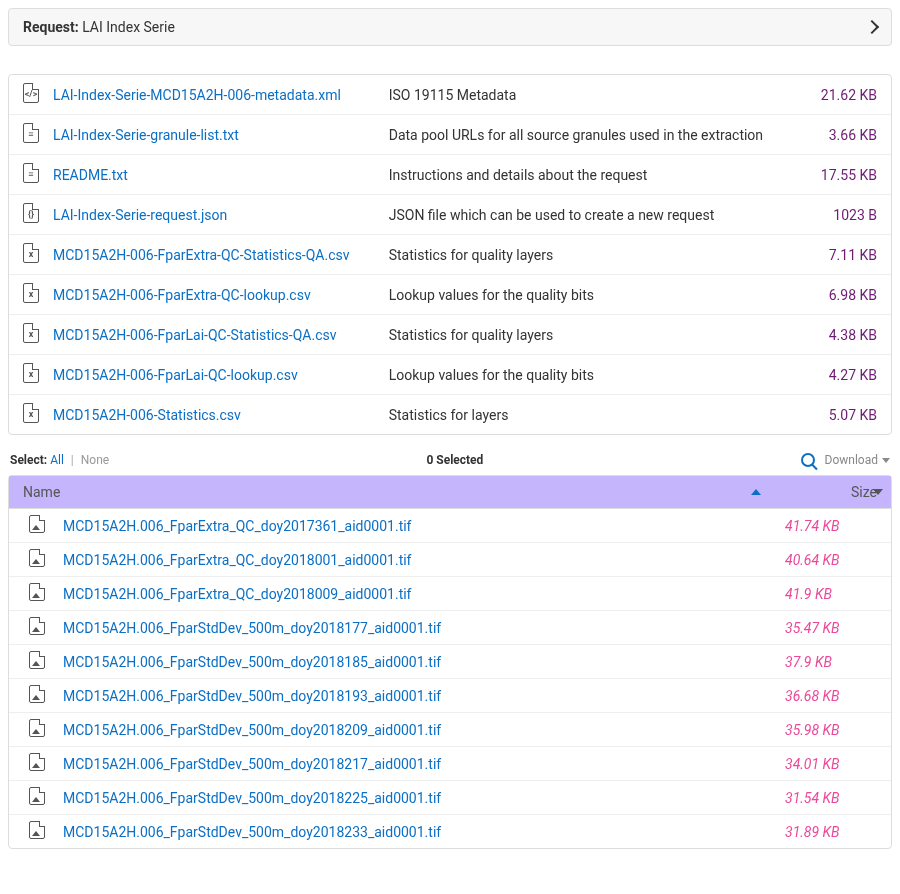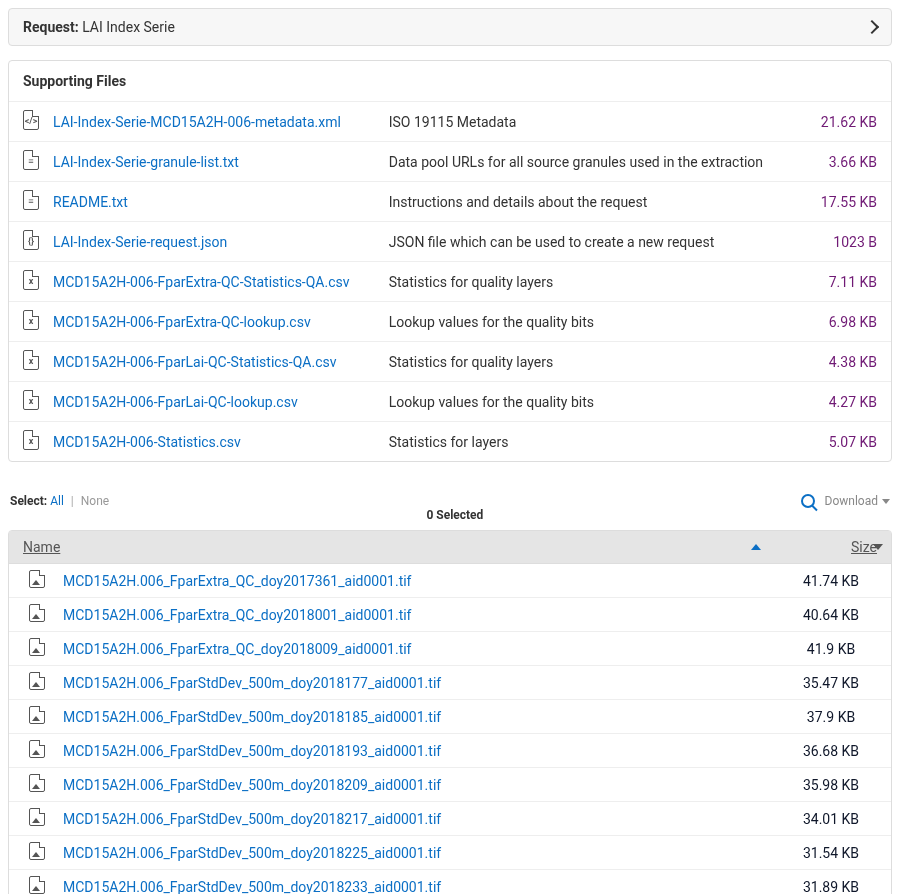--- a/index.html
+++ b/index.html
@@ -16,21 +16,21 @@
 
   
   .request-bar {
     border: 1px solid #ddd;
     border-radius: 4px;
     background: #f7f7f7;
     padding: 10px 14px;
     display: flex;
     align-items: center;
     justify-content: space-between;
-    margin-bottom: 14px;
+    margin-bottom: 28px;
     cursor: pointer;
   }
   .request-bar .title strong { font-weight: 700; }
   .chevron-right {
     width: 10px; height: 10px;
     border-top: 2px solid #333;
     border-right: 2px solid #333;
     transform: rotate(45deg);
   }
 
@@ -86,21 +86,20 @@
     padding: 4px 2px 8px;
     font-size: 12px;
   }
   .toolbar .select-group strong { font-weight: 700; }
   .toolbar .sep { color: #aaa; margin: 0 4px; }
   .toolbar .none-link { color: #999; }
   .toolbar .selected-count {
     flex: 1;
     text-align: center;
     font-weight: 700;
-    margin-top: 28px;
   }
   .toolbar .right-tools {
     display: flex;
     align-items: center;
     gap: 10px;
   }
   .search-icon {
     width: 14px; height: 14px;
     border: 2px solid #0b6fc5;
     border-radius: 50%;
@@ -132,23 +131,22 @@
     border: 1px solid #ddd;
     border-radius: 4px;
   }
   .data-table { width: 100%; border-collapse: collapse; }
   .data-table thead th {
     text-align: left;
     font-weight: 400;
     color: #555;
     padding: 8px 14px;
     border-bottom: 1px solid #ddd;
-    background: #e5e5e5;
+    background: #c4b5fd;
     position: relative;
-    text-decoration: underline;
   }
   .data-table thead th.size-col { text-align: right; width: 120px; }
   .sort-asc {
     position: absolute;
     right: 10px; top: 50%; transform: translateY(-50%);
     width: 0; height: 0;
     border-left: 5px solid transparent;
     border-right: 5px solid transparent;
     border-bottom: 6px solid #0b6fc5;
   }
@@ -156,21 +154,21 @@
     position: absolute;
     right: 8px; top: 50%; transform: translateY(-50%);
     width: 0; height: 0;
     border-left: 5px solid transparent;
     border-right: 5px solid transparent;
     border-top: 6px solid #555;
   }
   .data-table tbody tr { border-top: 1px solid #eee; }
   .data-table tbody td { padding: 6px 14px; vertical-align: middle; }
   .data-table tbody td.icon-cell2 { width: 40px; padding-left: 20px; padding-right: 0; }
-  .data-table tbody td.size-cell2 { text-align: center; white-space: nowrap; color: #0f172a; }
+  .data-table tbody td.size-cell2 { text-align: left; white-space: nowrap; color: #ec4899; font-style: italic; }
 
   .img-icon {
     display: inline-block;
     width: 16px; height: 18px;
     border: 1.5px solid #555;
     border-radius: 2px;
     position: relative;
     background: #fff;
   }
   .img-icon::before {
@@ -197,21 +195,20 @@
 
 <div class="request-bar">
   <span class="title">
     <strong>Request:</strong>
     <span>LAI Index Serie</span>
   </span>
   <span class="chevron-right"></span>
 </div>
 
 <div class="panel">
-  <div class="panel-header">Supporting Files</div>
   <table class="support-table">
     <tbody id="support-body">
         <tr>
           <td class="icon-cell"><span class="file-icon"><span class="glyph">&lt;/&gt;</span></span></td>
           <td><a href="#">LAI-Index-Serie-MCD15A2H-006-metadata.xml</a></td>
           <td class="desc-cell">ISO 19115 Metadata</td>
           <td class="size-cell">21.62 KB</td>
         </tr>
         <tr>
           <td class="icon-cell"><span class="file-icon"><span class="glyph">≡</span></span></td>

